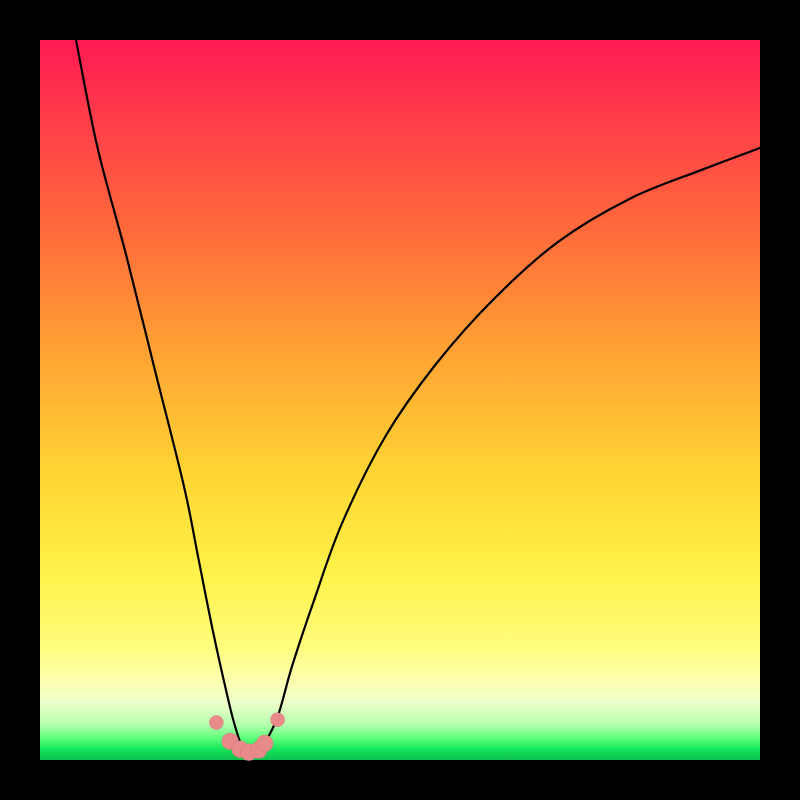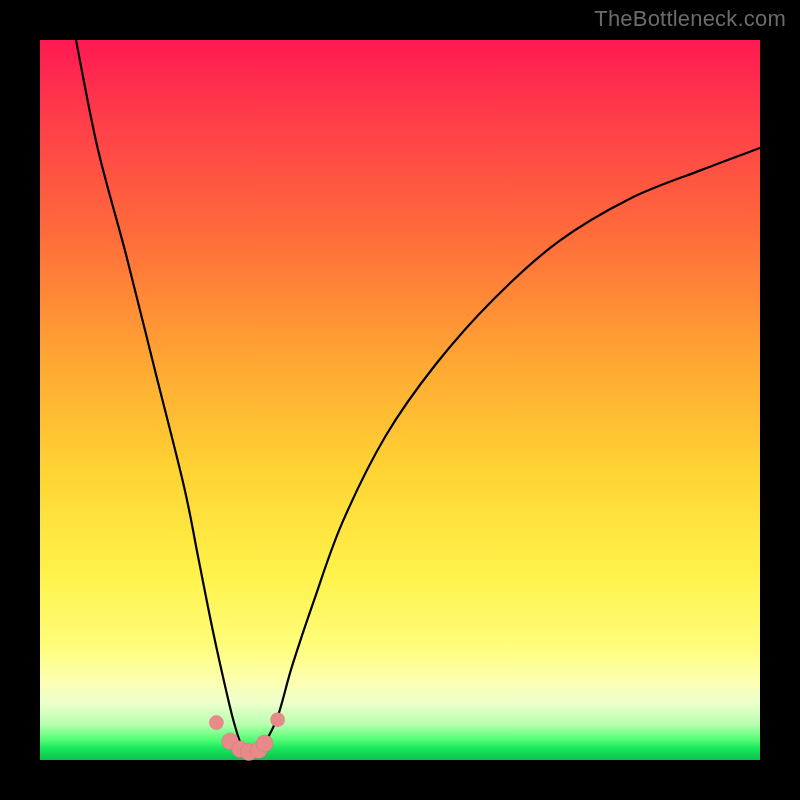--- a/index.html
+++ b/index.html
@@ -68,21 +68,20 @@
     fill: #e88a8a;
     stroke: rgba(0,0,0,0.12);
     stroke-width: 0.5;
   }
 </style>
 </head>
 <body>
 
 <div class="frame">
 
-  <div class="watermark">TheBottleneck.com</div>
 
   <div class="plot-area">
     <svg class="curve-layer" viewBox="0 0 720 720" preserveAspectRatio="none">
 
       <path id="curve-path" class="curve" d="M 36.00 0.00 C 39.60 18.00, 49.20 72.00, 57.60 108.00 C 66.00 144.00, 76.80 178.80, 86.40 216.00 C 96.00 253.20, 105.60 292.80, 115.20 331.20 C 124.80 369.60, 136.80 415.20, 144.00 446.40 C 151.20 477.60, 153.60 494.40, 158.40 518.40 C 163.20 542.40, 168.00 567.60, 172.80 590.40 C 177.60 613.20, 183.60 639.60, 187.20 655.20 C 190.80 670.80, 192.00 675.60, 194.40 684.00 C 196.80 692.40, 199.20 700.80, 201.60 705.60 C 204.00 710.40, 206.40 711.60, 208.80 712.80 C 211.20 714.00, 213.60 714.00, 216.00 712.80 C 218.40 711.60, 219.60 711.60, 223.20 705.60 C 226.80 699.60, 232.80 690.00, 237.60 676.80 C 242.40 663.60, 246.00 645.60, 252.00 626.40 C 258.00 607.20, 265.20 585.60, 273.60 561.60 C 282.00 537.60, 290.40 510.00, 302.40 482.40 C 314.40 454.80, 330.00 422.40, 345.60 396.00 C 361.20 369.60, 378.00 346.80, 396.00 324.00 C 414.00 301.20, 433.20 279.60, 453.60 259.20 C 474.00 238.80, 495.60 218.40, 518.40 201.60 C 541.20 184.80, 566.40 170.40, 590.40 158.40 C 614.40 146.40, 640.80 138.00, 662.40 129.60 C 684.00 121.20, 710.40 111.60, 720.00 108.00"></path>
 
       <g id="dots-group">
           <circle cx="176.40" cy="682.56" r="7.2" class="dot"></circle>
           <circle cx="190.08" cy="701.28" r="8.6" class="dot"></circle>
           <circle cx="200.16" cy="709.20" r="8.6" class="dot"></circle>

